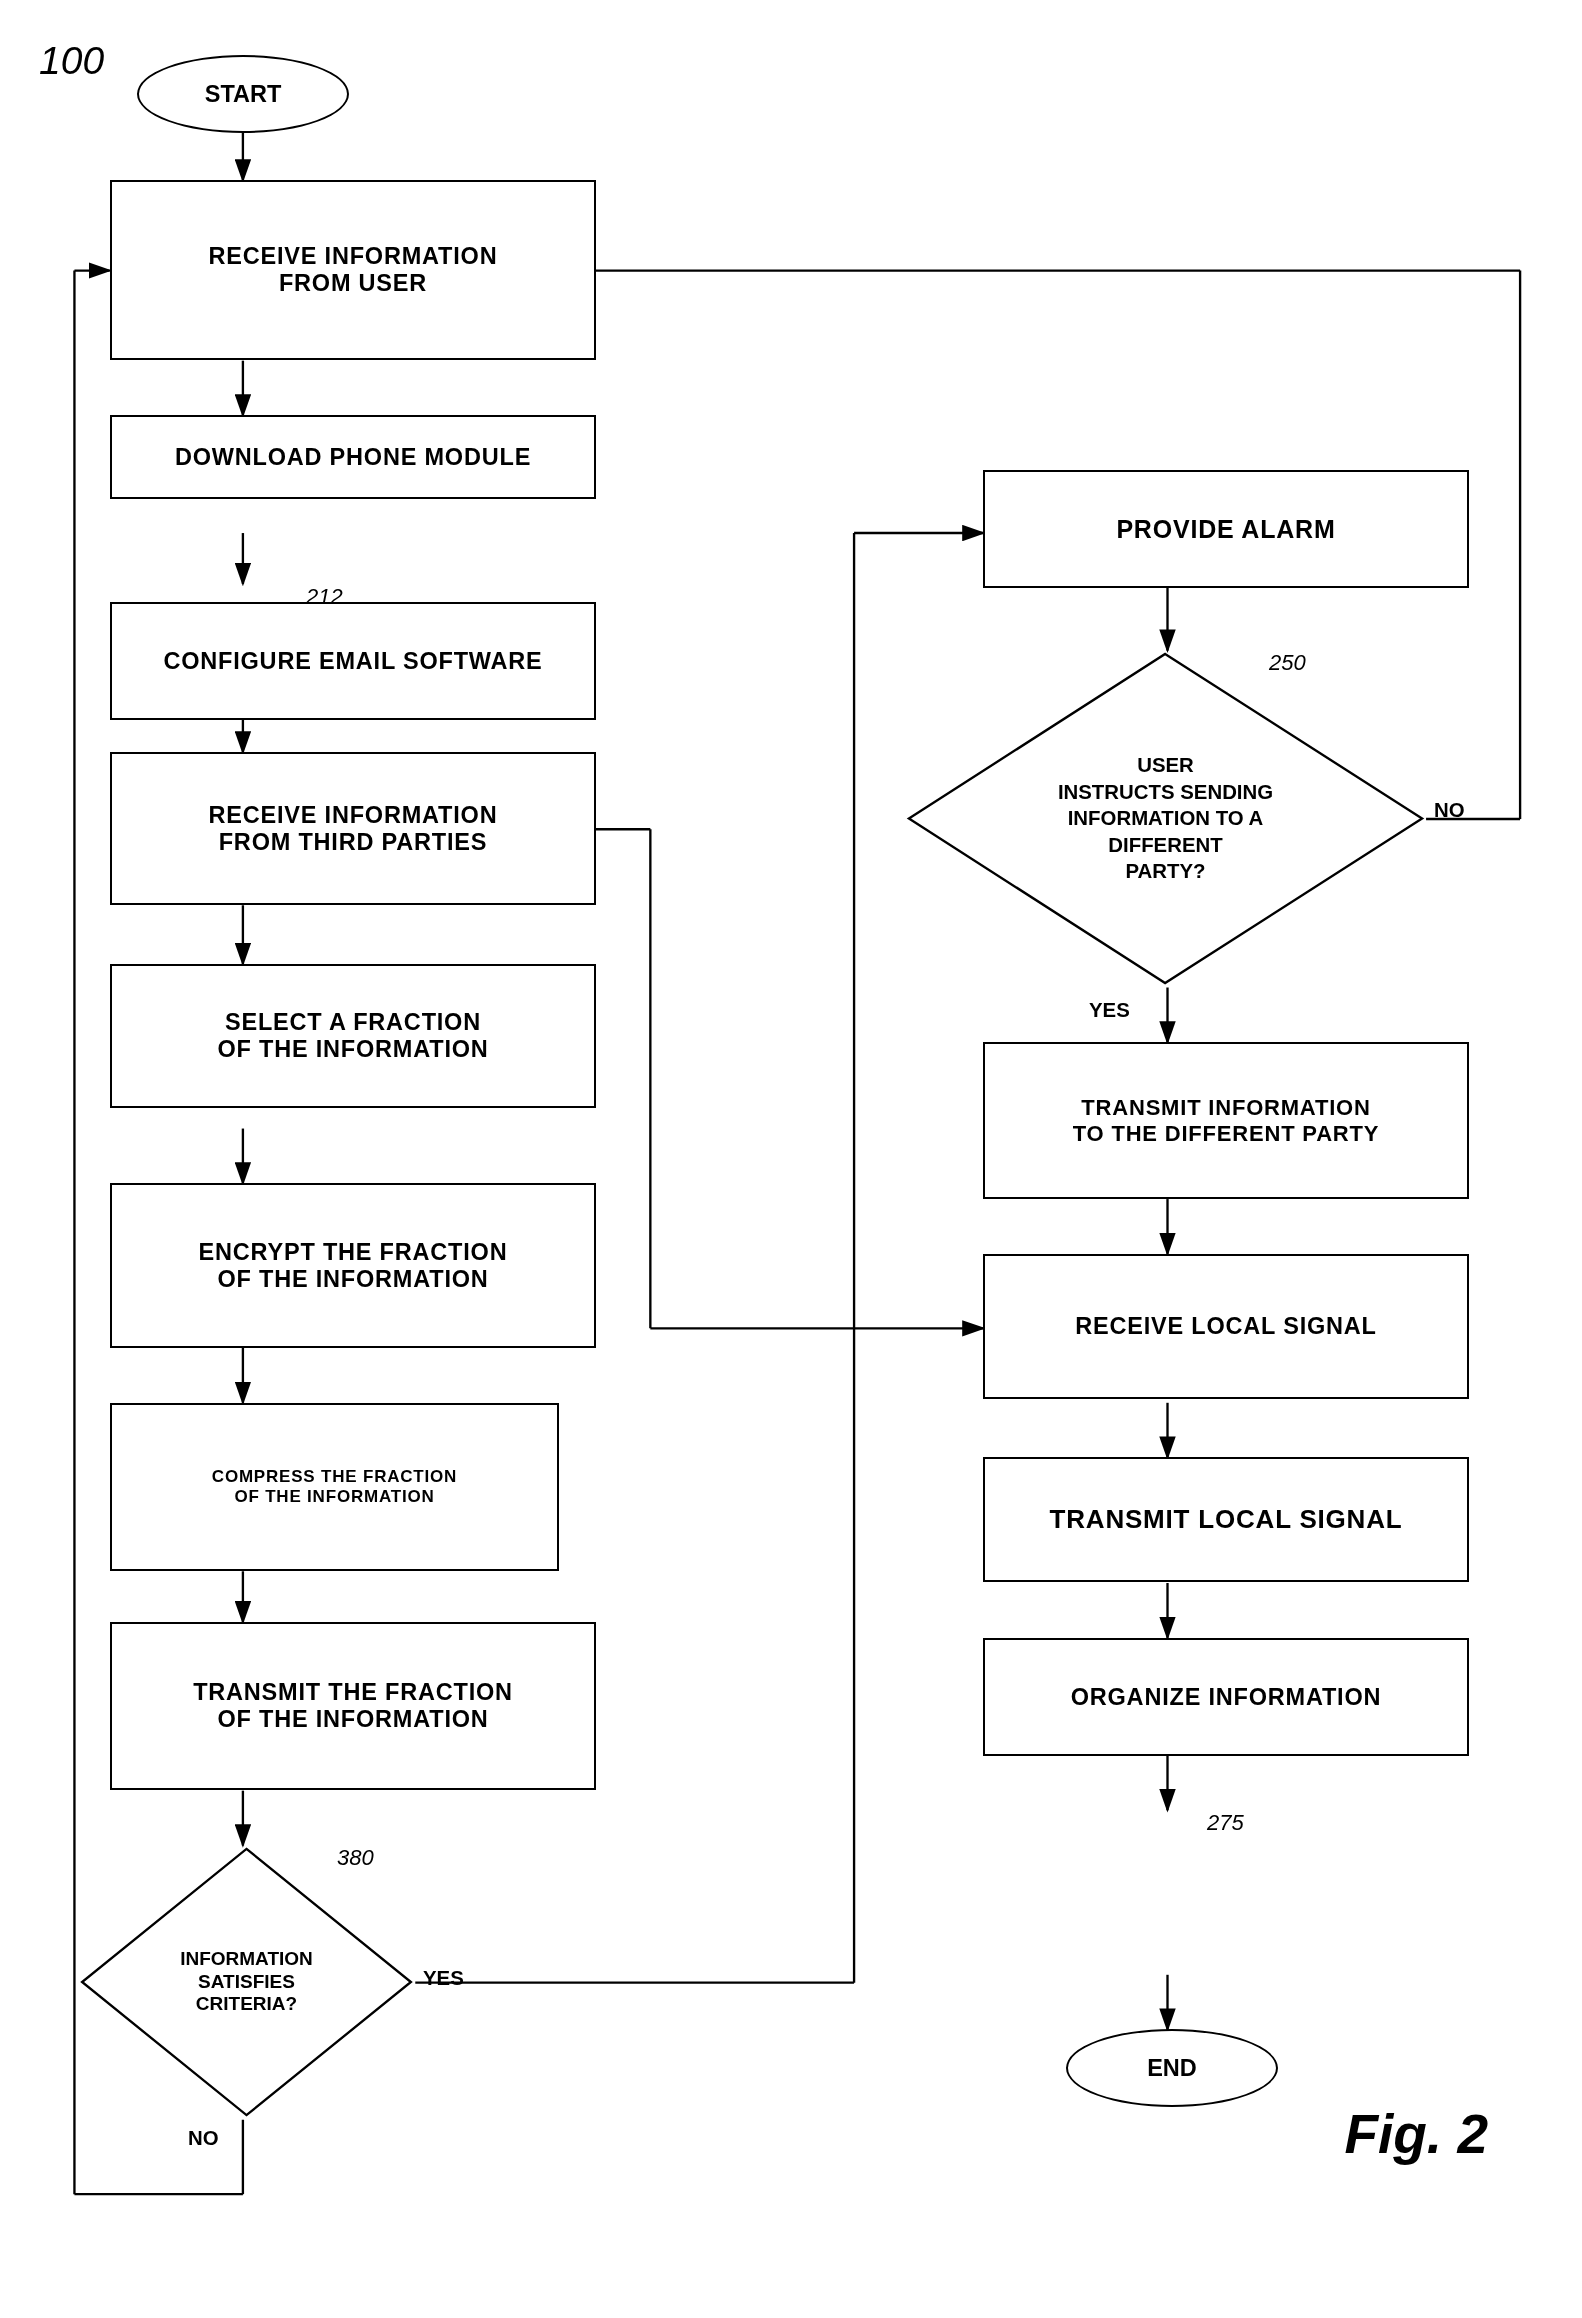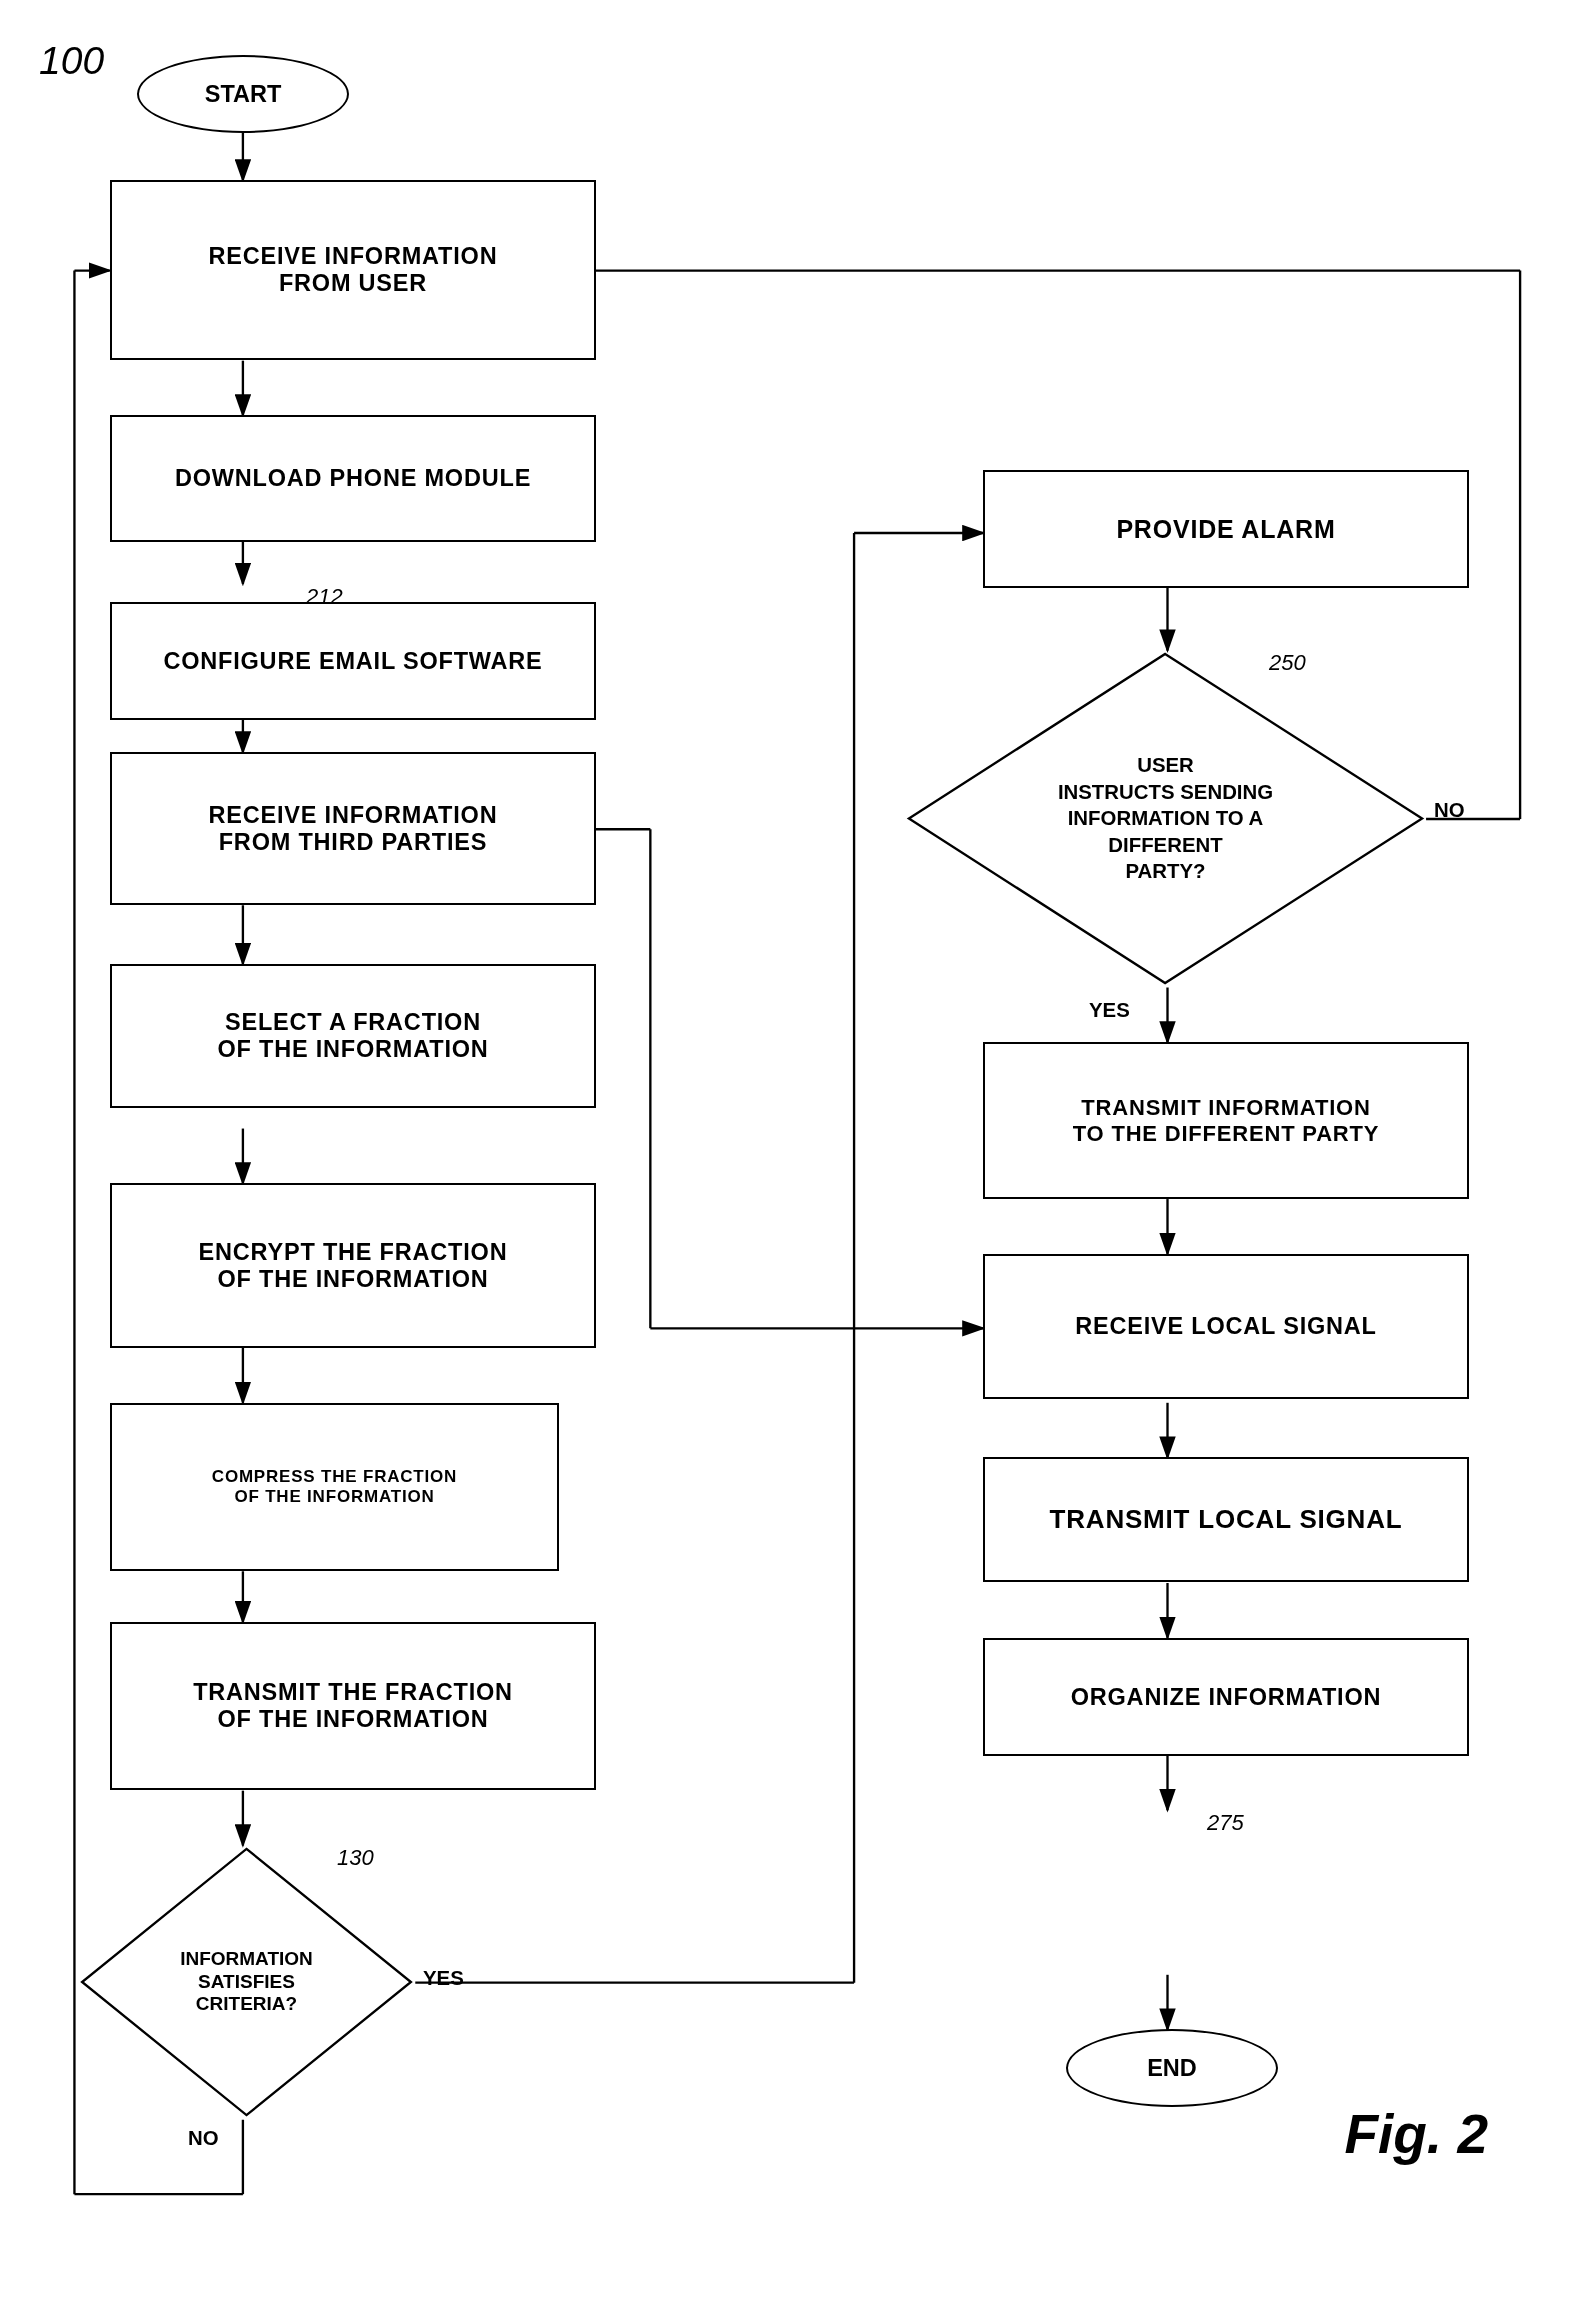--- a/index.html
+++ b/index.html
@@ -171,21 +171,21 @@
   <div class="label-text" style="left: 306px; top: 180px; font-size: 22px;">
     <span>205</span>
   </div>
 
   <div class="node-rect" style="left: 110px; top: 180px; width: 486px; height: 180px; font-size: 23.5px;">
     RECEIVE INFORMATION<br>FROM USER
   </div>
 
   <div class="label-text" style="left: 306px; top: 415px; font-size: 22px;">210</div>
 
-  <div class="node-rect" style="left: 110px; top: 415px; width: 486px; height: 127px; font-size: 23.5px;">
+  <div class="node-rect" style="left: 110px; top: 415px; width: 486px; height: 84px; font-size: 23.5px;">
     DOWNLOAD PHONE MODULE
   </div>
 
   <div class="label-text" style="left: 306px; top: 584px; font-size: 22px;">212</div>
 
   <div class="node-rect" style="left: 110px; top: 584px; width: 486px; height: 118px; font-size: 23.5px; margin-top: 18px;">
     CONFIGURE EMAIL SOFTWARE
   </div>
 
   <div class="label-text" style="left: 306px; top: 752px; font-size: 22px;">215</div>
@@ -211,21 +211,21 @@
   <div class="node-rect" style="left: 110px; top: 1403px; width: 449px; height: 168px; font-size: 17px;">
     COMPRESS THE FRACTION<br>OF THE INFORMATION
   </div>
 
   <div class="label-text" style="left: 306px; top: 1622px; font-size: 22px;">235</div>
 
   <div class="node-rect" style="left: 110px; top: 1622px; width: 486px; height: 168px; font-size: 23.5px;">
     TRANSMIT THE FRACTION<br>OF THE INFORMATION
   </div>
 
-  <div class="label-text" style="left: 337px; top: 1845px; font-size: 22px;">130</div>
+  <div class="label-text" style="left: 337px; top: 1845px; font-size: 22px;">380</div>
 
   <div class="node-diamond" style="left: 78px; top: 1845px; width: 337px; height: 274px;">
     <svg width="337" height="274" viewBox="0 0 430 350">
       <polygon points="215,5 425,175 215,345 5,175" fill="white" stroke="black" stroke-width="3"></polygon>
     </svg>
     <div class="node-diamond-text" style="font-size: 19px;">
       INFORMATION<br>SATISFIES<br>CRITERIA?
     </div>
   </div>
 

